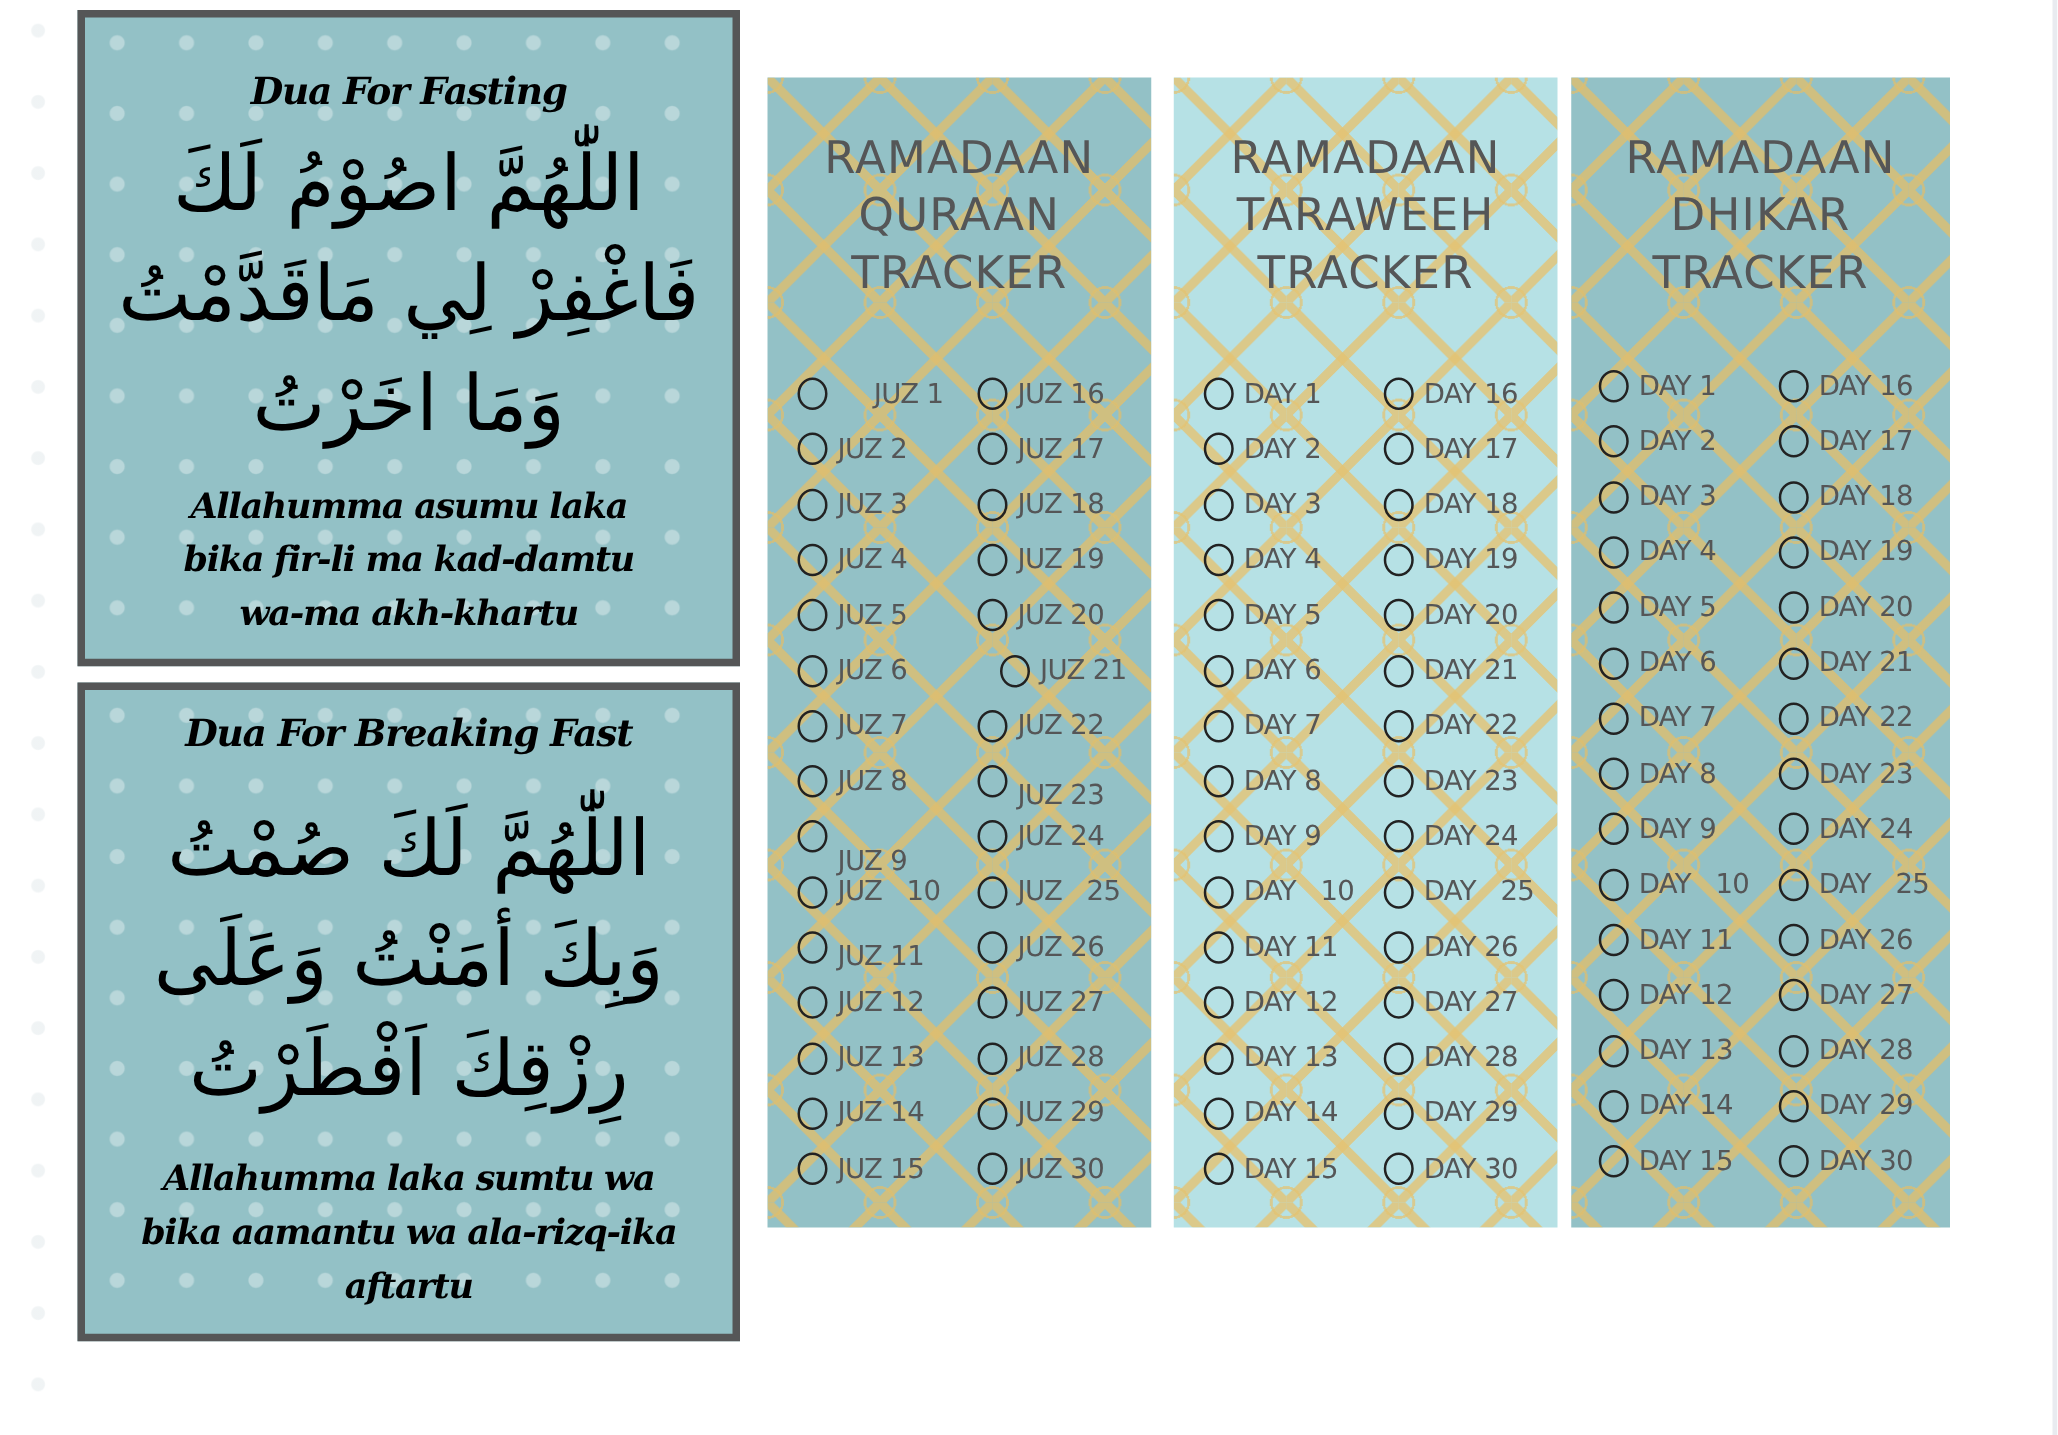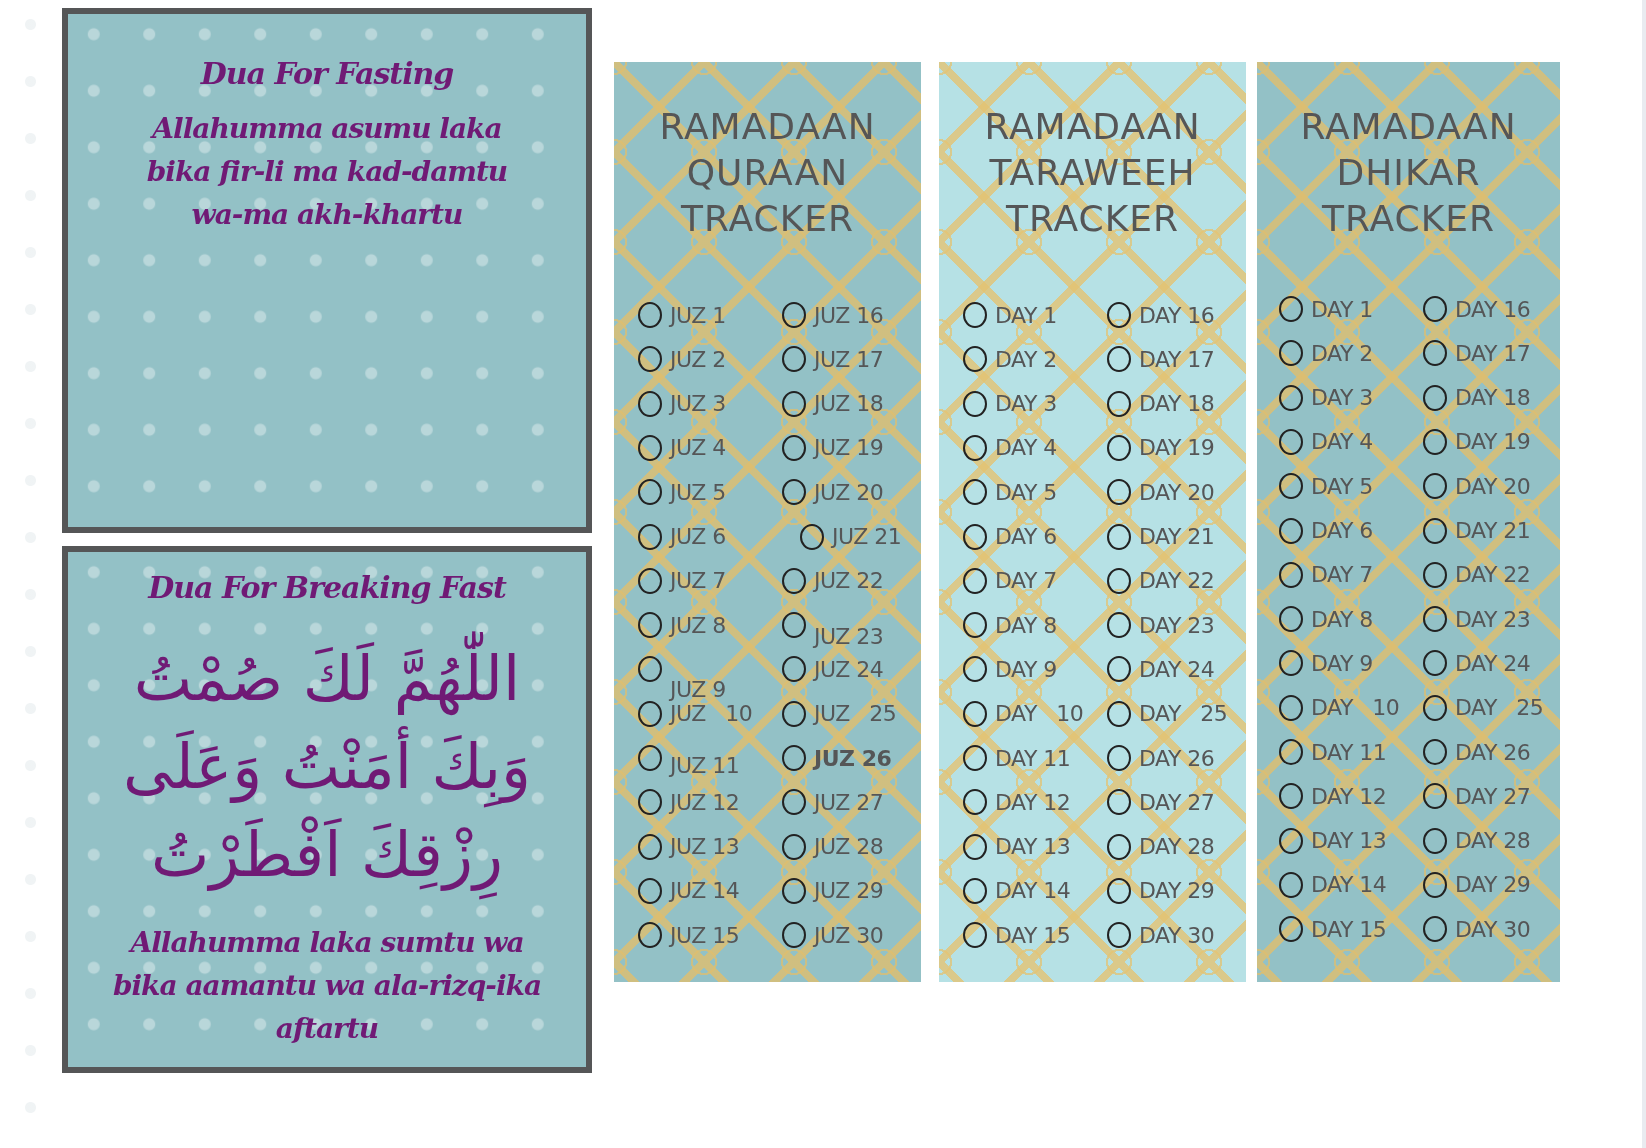--- a/index.html
+++ b/index.html
@@ -10,21 +10,21 @@
   }
   .bg-dots {
     position:absolute; left:0; top:0; width:60px; height:1148px;
     background-image: radial-gradient(circle, rgba(230,236,238,0.6) 5px, transparent 6px);
     background-size:57px 57px; background-position:2px -4px;
   }
   .dua-card {
     position:absolute; left:62px; width:530px;
     border:6px solid #555657; background:#93c1c6;
     box-sizing:border-box; overflow:hidden;
-    text-align:center; color:#701a75;
+    text-align:center; color:#000000;
   }
   .dua-card .dots {
     position:absolute; inset:0;
     background-image: radial-gradient(circle, rgba(255,255,255,0.35) 5.5px, transparent 6.5px);
     background-size:55.5px 56.5px; background-position:-2px -8px;
   }
   .dua-card .inner { position:relative; }
   .dua-title {
     font-family:"DejaVu Serif", serif; font-weight:bold; font-style:italic;
     font-size:30px; letter-spacing:-1px; margin:0;
@@ -82,20 +82,21 @@
 </style>
 </head>
 <body>
 
 <div class="bg-dots"></div>
 
 <div class="dua-card" id="card1">
   <div class="dots"></div>
   <div class="inner">
     <h2 class="dua-title">Dua For Fasting</h2>
+    <p class="dua-arabic">اللّٰهُمَّ اصُوْمُ لَكَ فَاغْفِرْ لِي مَاقَدَّمْتُ وَمَا اخَرْتُ</p>
     <p class="dua-translit">Allahumma asumu laka bika fir-li ma kad-damtu wa-ma akh-khartu</p>
   </div>
 </div>
 
 <div class="dua-card" id="card2">
   <div class="dots"></div>
   <div class="inner">
     <h2 class="dua-title">Dua For Breaking Fast</h2>
     <p class="dua-arabic">اللّٰهُمَّ لَكَ صُمْتُ وَبِكَ أمَنْتُ وَعَلَى رِزْقِكَ اَفْطَرْتُ</p>
     <p class="dua-translit">Allahumma laka sumtu wa bika aamantu wa ala-rizq-ika aftartu</p>
@@ -104,21 +105,21 @@
 
 <div class="tracker" id="tracker-quraan">
   <div class="pattern"></div>
   <div class="content">
     <h2 class="tracker-title">
       <span>RAMADAAN</span><br>
       <span>QURAAN</span><br>
       <span>TRACKER</span>
     </h2>
     <div class="tracker-list">
-        <div class="t-item" style="left: 24px; top: -6px;">
+        <div class="t-item" style="left: 24px; top: -6px; gap: 29px;">
           <span class="t-check"></span>
           <span style="white-space: pre;">JUZ 1</span>
         </div>
         <div class="t-item" style="left: 24px; top: 38.3px;">
           <span class="t-check"></span>
           <span style="white-space: pre;">JUZ 2</span>
         </div>
         <div class="t-item" style="left: 24px; top: 82.6px;">
           <span class="t-check"></span>
           <span style="white-space: pre;">JUZ 3</span>
@@ -206,21 +207,21 @@
         <div class="t-item" style="left: 168px; top: 348.4px;">
           <span class="t-check"></span>
           <span style="white-space: pre;">JUZ 24</span>
         </div>
         <div class="t-item" style="left: 168px; top: 392.7px;">
           <span class="t-check"></span>
           <span style="white-space: pre;">JUZ   25</span>
         </div>
         <div class="t-item" style="left: 168px; top: 437px;">
           <span class="t-check"></span>
-          <span style="white-space: pre; font-weight: bold;">JUZ 26</span>
+          <span style="white-space: pre;">JUZ 26</span>
         </div>
         <div class="t-item" style="left: 168px; top: 481.3px;">
           <span class="t-check"></span>
           <span style="white-space: pre;">JUZ 27</span>
         </div>
         <div class="t-item" style="left: 168px; top: 525.6px;">
           <span class="t-check"></span>
           <span style="white-space: pre;">JUZ 28</span>
         </div>
         <div class="t-item" style="left: 168px; top: 569.9px;">

